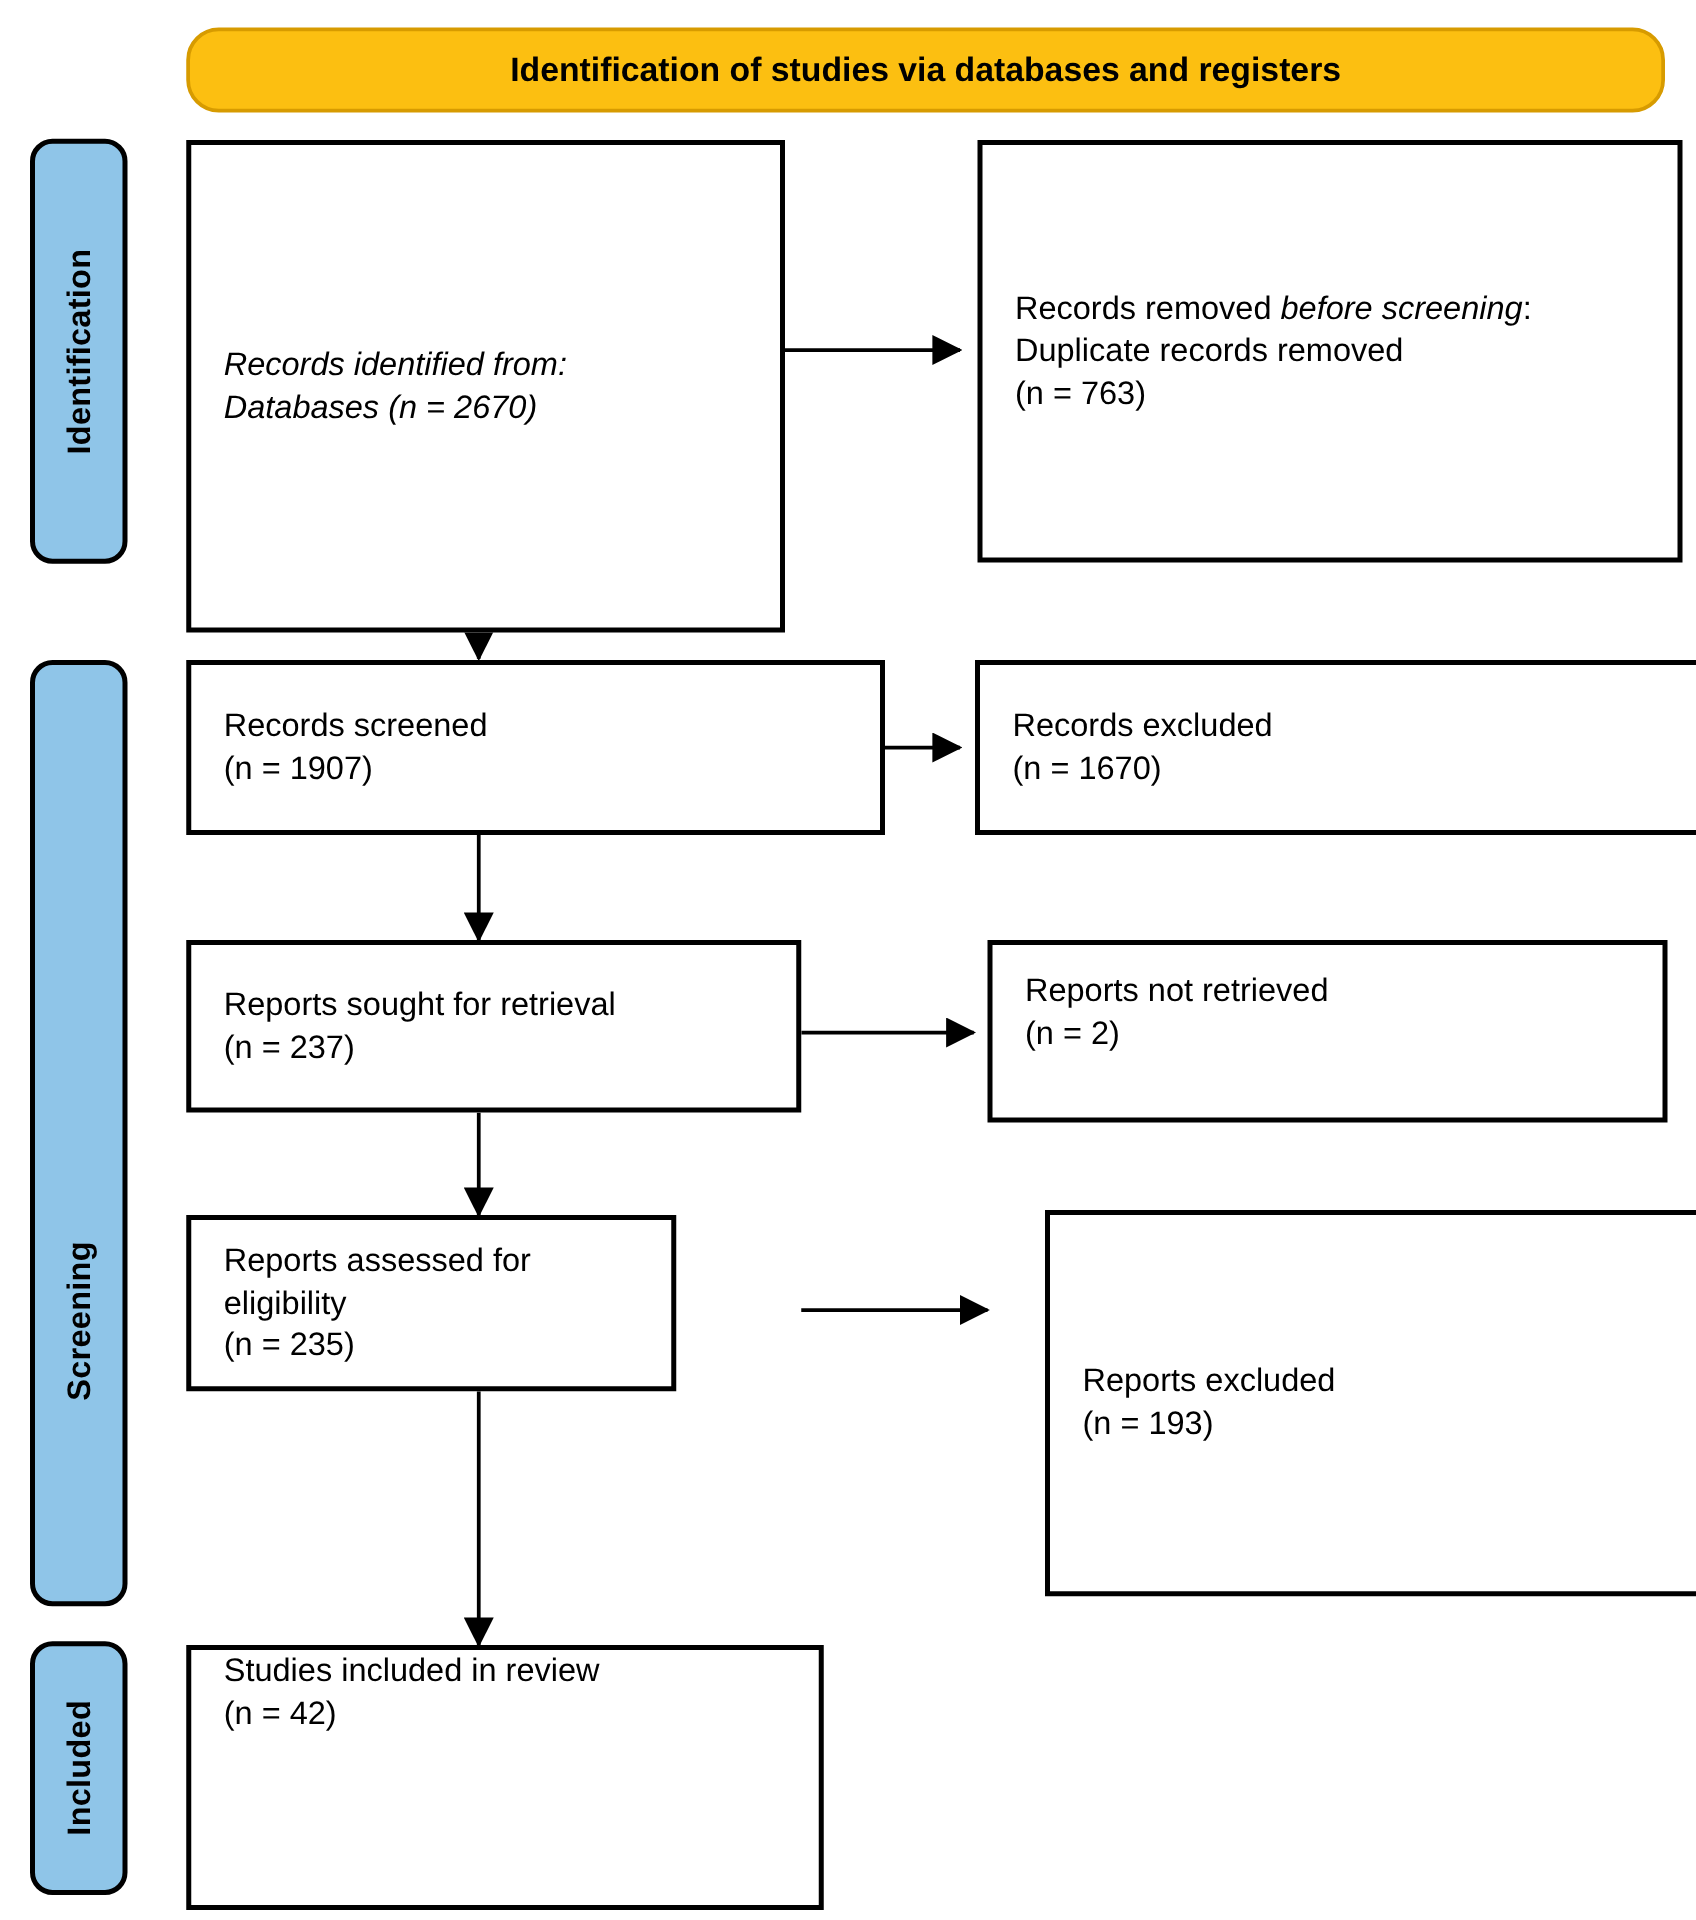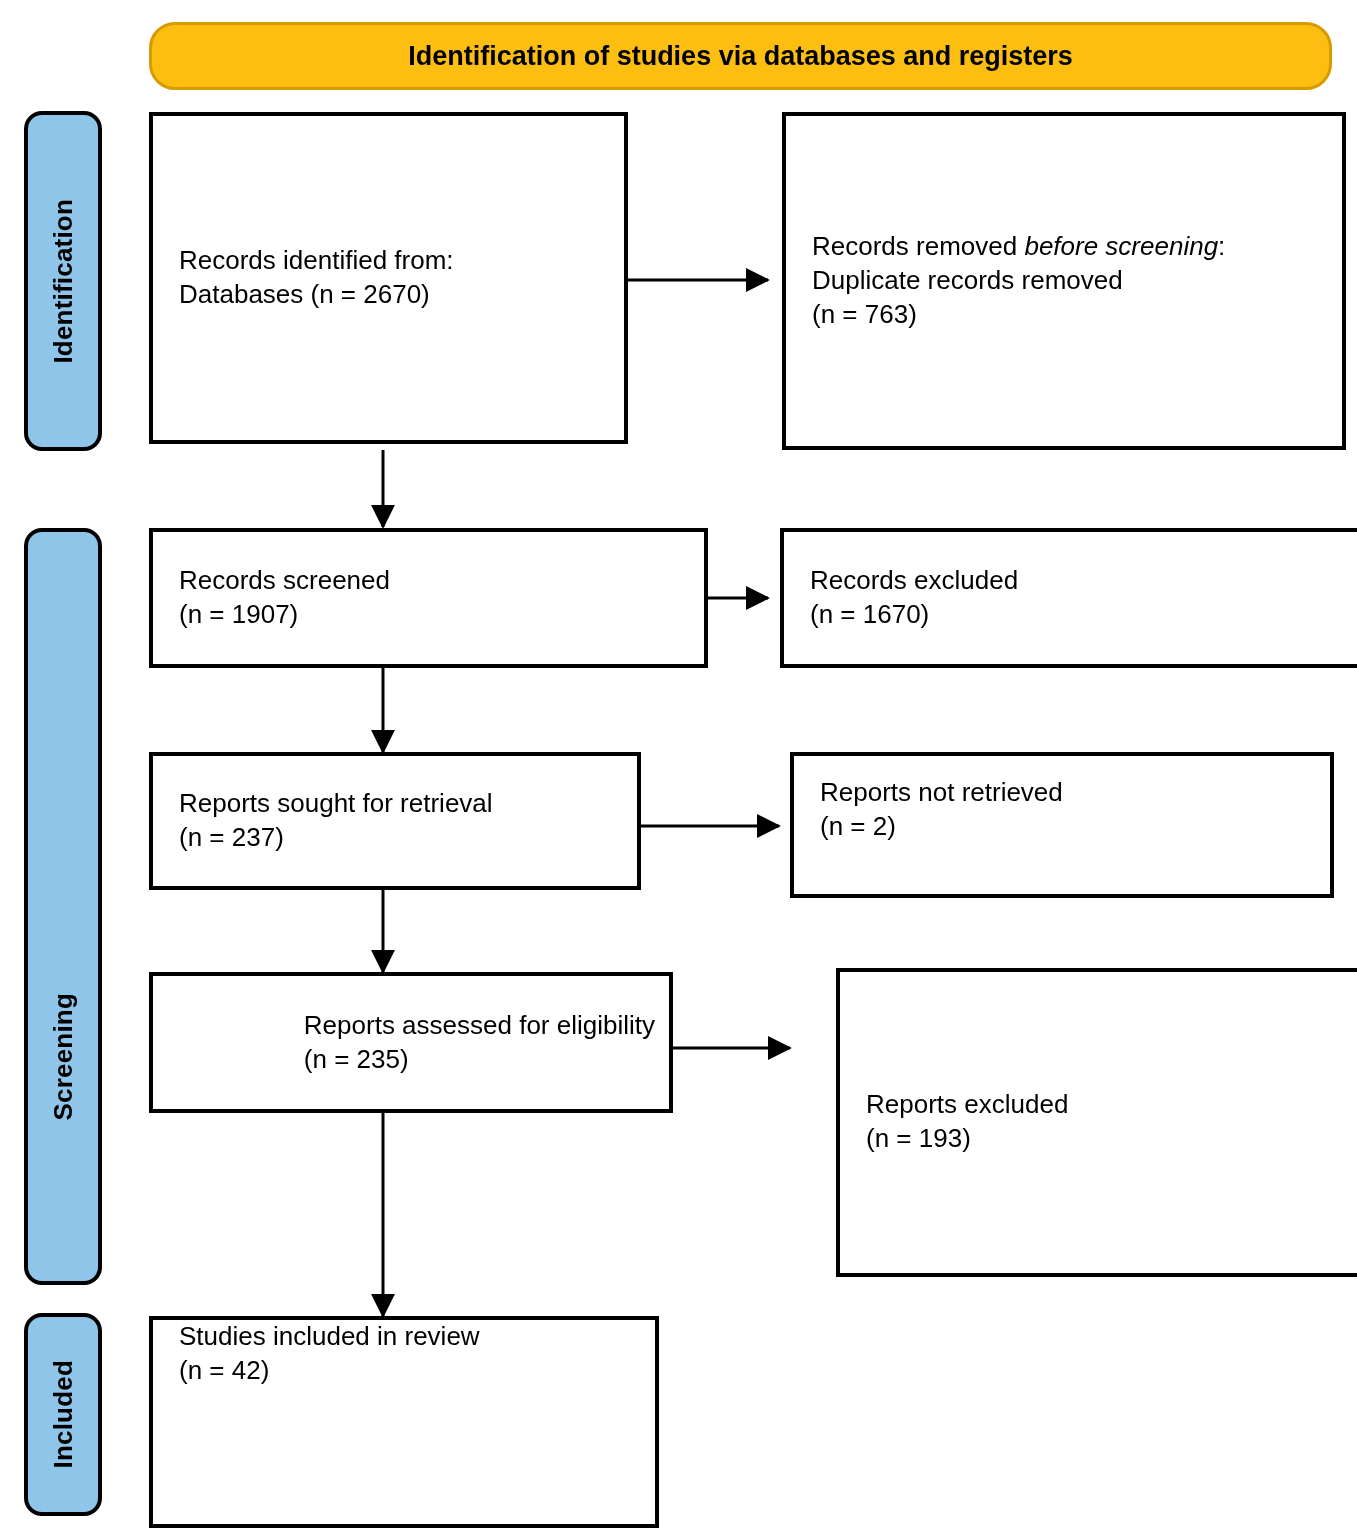--- a/index.html
+++ b/index.html
@@ -123,21 +123,21 @@
 
     <line x1="641" y1="826" x2="779" y2="826" stroke="#000" stroke-width="3" marker-end="url(#ah)"></line>
 
     <line x1="383" y1="890" x2="383" y2="972" stroke="#000" stroke-width="3" marker-end="url(#ah)"></line>
 
     <line x1="641" y1="1048" x2="790" y2="1048" stroke="#000" stroke-width="3" marker-end="url(#ah)"></line>
 
     <line x1="383" y1="1113" x2="383" y2="1316" stroke="#000" stroke-width="3" marker-end="url(#ah)"></line>
   </svg>
 
-  <div class="flowbox mid" style="left:149px; top:112px; width:479px; height:332px;">
+  <div class="flowbox mid" style="left:149px; top:112px; width:479px; height:394px;font-style:italic;">
     <span class="btext">Records identified from:
 Databases (n = 2670)</span>
   </div>
 
   <div class="flowbox mid" style="left:770px; top:112px; width:564px; height:338px;margin-left:12px;">
     <span class="btext"><span>Records removed </span><em>before screening</em><span>:</span><br><span>Duplicate records removed</span><br><span>(n = 763)</span></span>
   </div>
 
   <div class="flowbox mid" style="left:149px; top:528px; width:559px; height:140px;">
     <span class="btext">Records screened
@@ -152,21 +152,21 @@
   <div class="flowbox mid" style="left:149px; top:752px; width:492px; height:138px;align-items:center;">
     <span class="btext">Reports sought for retrieval
 (n = 237)</span>
   </div>
 
   <div class="flowbox top" style="left:790px; top:752px; width:544px; height:146px;">
     <span class="btext">Reports not retrieved
 (n = 2)</span>
   </div>
 
-  <div class="flowbox mid" style="left:149px; top:972px; width:524px; height:141px;justify-content:flex-end;">
+  <div class="flowbox mid" style="left:149px; top:972px; width:392px; height:141px;justify-content:flex-end;">
     <span class="btext">Reports assessed for eligibility
 (n = 235)</span>
   </div>
 
   <div class="flowbox frac" style="left:836px; top:968px; width:542px; height:309px; padding-top:116px;">
     <span class="btext">Reports excluded
 (n = 193)</span>
   </div>
 
   <div class="flowbox frac" style="left:149px; top:1316px; width:510px; height:212px; ">

